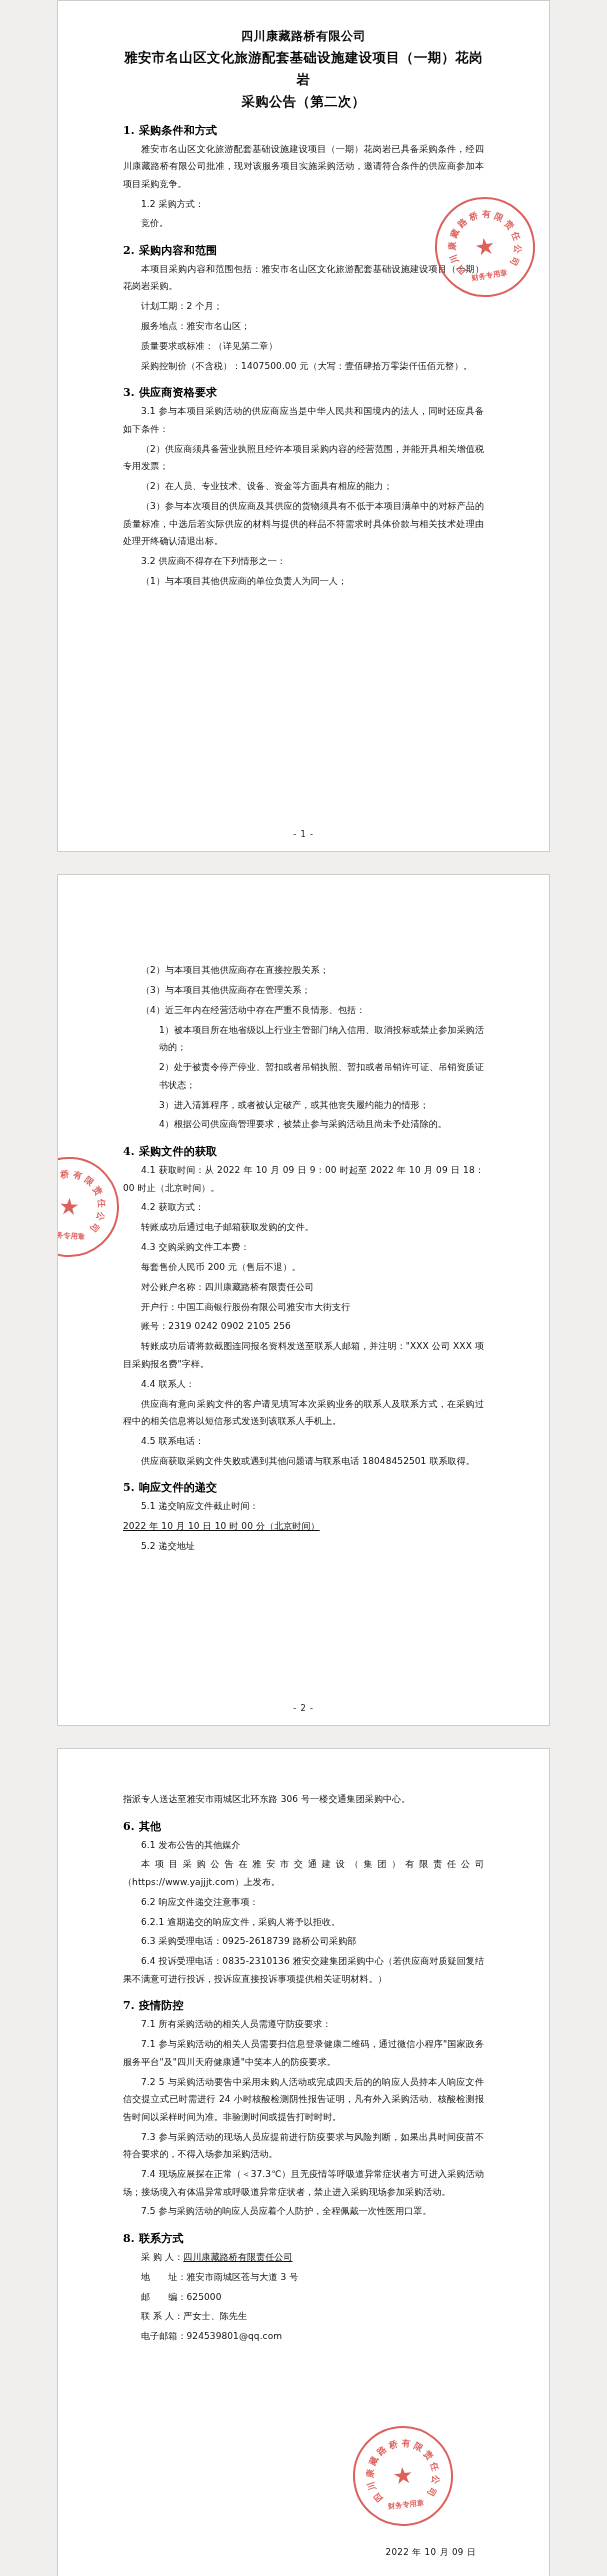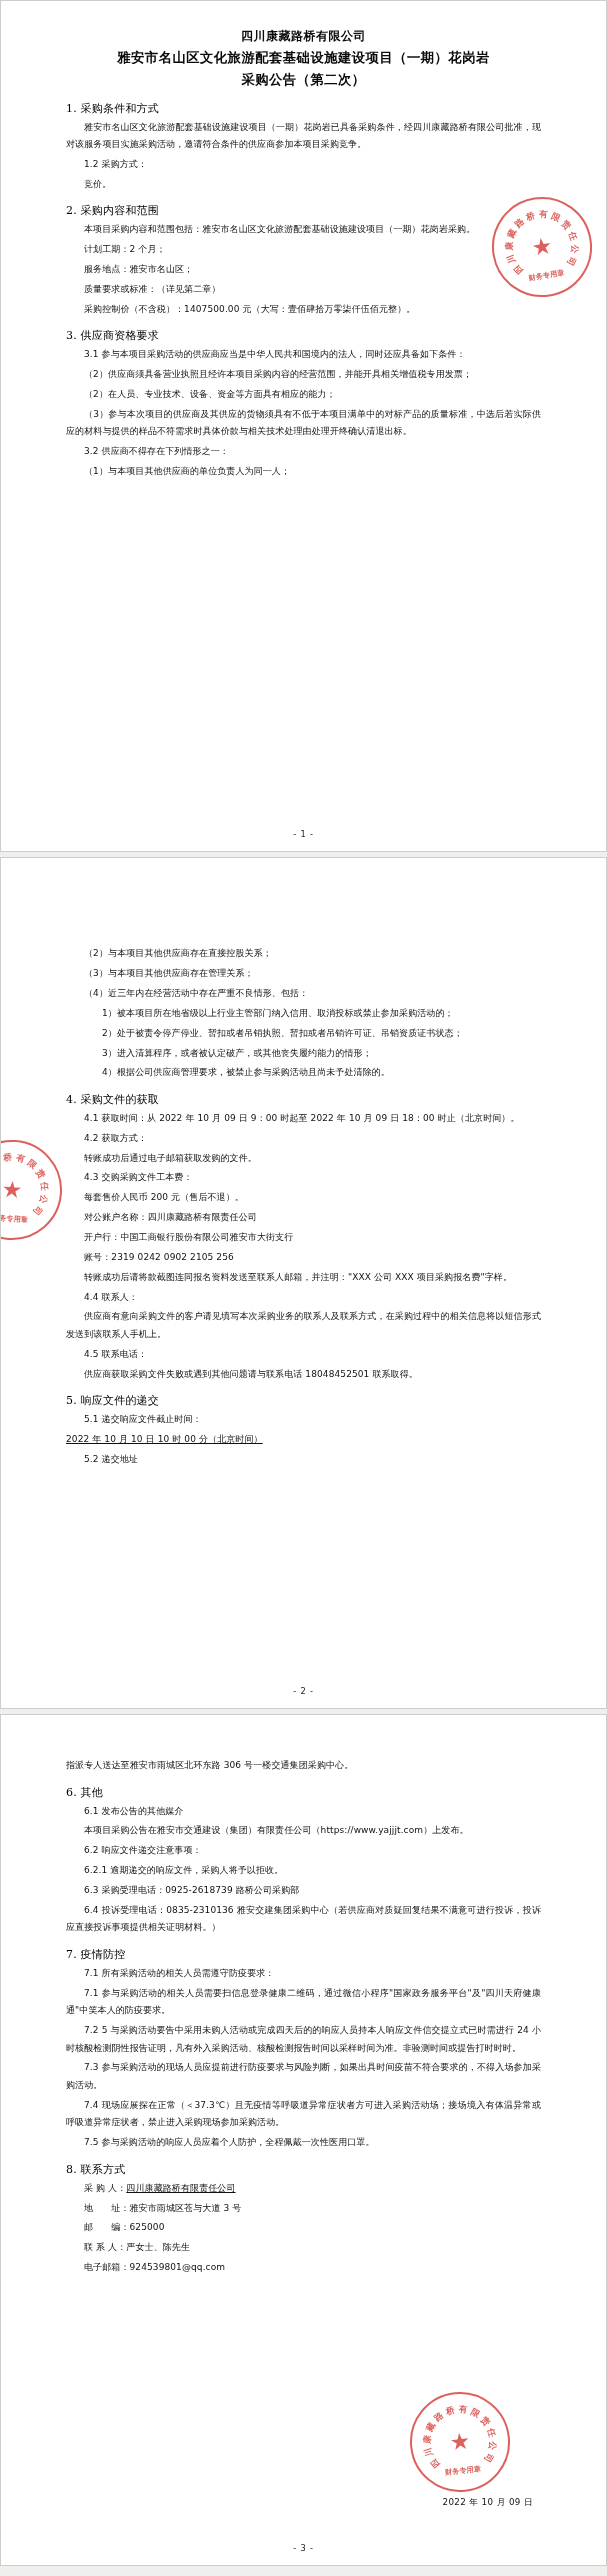--- a/index.html
+++ b/index.html
@@ -11,22 +11,22 @@
   .sheet {
     width: 607px;
     margin: 0 auto;
     position: relative;
   }
   .page {
     position: relative;
     background: #ffffff;
     border: 0.8px solid #cfcdc9;
     box-sizing: border-box;
-    margin: 0 auto 5px auto;
-    width: 607px;
+    margin: 0 auto 22px auto;
+    width: 493px;
     overflow: hidden;
   }
   .page-inner {
     position: relative;
     padding: 26px 65px 7.6px 65px;
     box-sizing: border-box;
     height: 100%;
   }
   .p1 { height: 852px; }
   .p2 { height: 852px; }
@@ -40,21 +40,21 @@
     font-size: 12.5px;
     line-height: 1.65;
     letter-spacing: 0.5px;
   }
   .doc-title .l1 { font-size: 12px; }
   .doc-title .l2 { font-size: 13.3px; }
   .doc-title .l3 { font-size: 13.3px; }
 
   .sec-h {
     font-family: "DejaVu Serif", "Liberation Serif", serif;
-    font-weight: normal;
+    font-weight: bold;
     font-size: 11px;
     color: #000;
     margin: 10px 0 3px 0;
     letter-spacing: 0.2px;
   }
 
   p.b {
     font-family: "DejaVu Sans", "Liberation Sans", sans-serif;
     font-size: 9px;
     color: #111;
@@ -124,21 +124,21 @@
     font-weight: bold;
     font-family: "DejaVu Serif", "Liberation Serif", serif;
   }
   #seal-p1 { right: 13.7px; top: 196px; transform: rotate(-9deg); }
   #seal-p2 { left: -39px; top: 282px; transform: rotate(4deg); }
   #seal-p3 { right: 96px; bottom: 73px; transform: rotate(-6deg); }
 
   .sign-date {
     position: absolute;
     right: 73px;
-    bottom: 56px;
+    bottom: 40px;
     font-size: 8.7px;
     color: #111;
     font-family: "DejaVu Sans", "Liberation Sans", sans-serif;
     letter-spacing: 0.4px;
     text-align: center;
   }
 </style>
 </head>
 <body>
 

